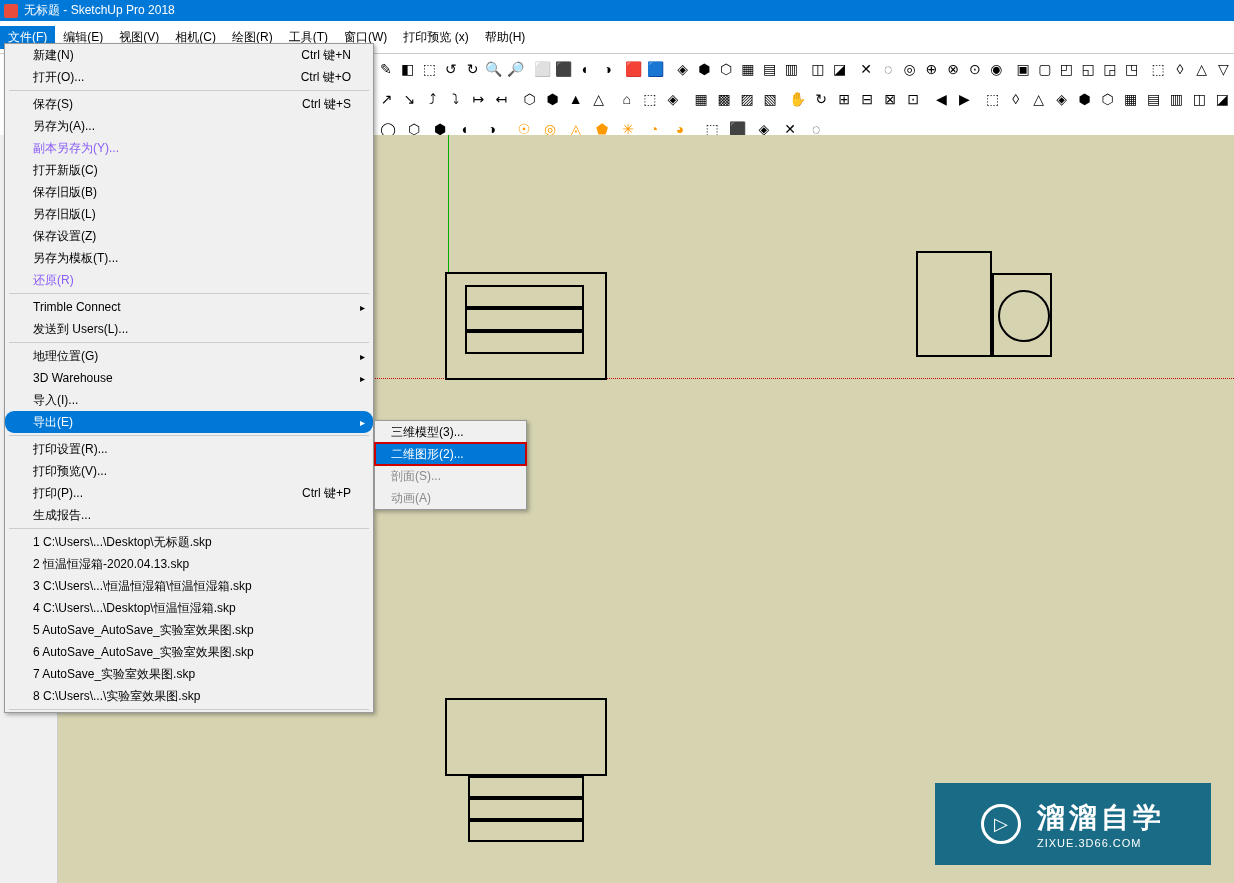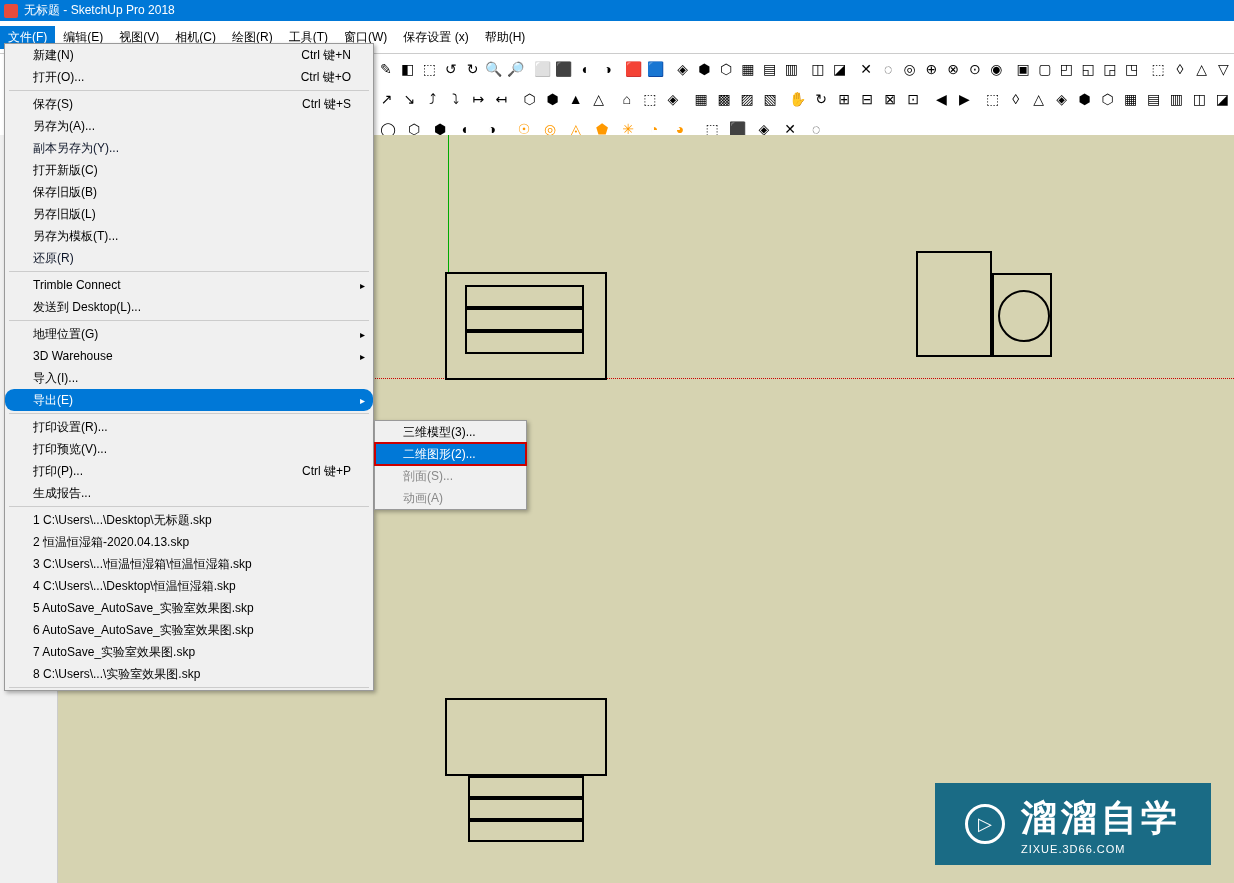--- a/index.html
+++ b/index.html
@@ -13,52 +13,52 @@
 .toolbar .row { display: flex; align-items: center; height: 30px; }
 .toolbar .tb { width: 24px; height: 24px; margin: 2px 1px; display: flex; align-items: center; justify-content: center; font-size: 14px; }
 .toolbar .sep { width: 6px; }
 .canvas { position: absolute; left: 58px; top: 135px; right: 0; bottom: 0; background: #d6d3b1; }
 .vtoolbar { position: absolute; left: 0; top: 135px; width: 58px; bottom: 0; background: #f0f0f0; border-right: 1px solid #ccc; }
 .axis-v { position: absolute; left: 390px; top: 0; width: 1px; height: 243px; background: #0a0; }
 .axis-h { position: absolute; left: 0; top: 243px; right: 0; height: 0; border-top: 1px dotted #c00; }
 .shape { position: absolute; border: 2px solid #000; background: #d6d3b1; }
 .dropdown { position: absolute; left: 4px; top: 43px; width: 370px; background: #f0f0f0; border: 1px solid #999; box-shadow: 2px 2px 4px rgba(0,0,0,0.3); font-size: 12px; z-index: 10; }
 .dropdown .item { display: flex; justify-content: space-between; align-items: center; padding: 3px 22px 3px 28px; height: 22px; cursor: default; position: relative; }
-.dropdown .item.disabled { color: #0f172a; }
+.dropdown .item.disabled { color: #8b5cf6; }
 .dropdown .item.hl { background: #0078d7; color: #fff; border-radius: 9px; }
 .dropdown .divider { height: 1px; background: #ccc; margin: 2px 4px; }
 .dropdown .arrow::after { content: "▸"; position: absolute; right: 8px; font-size: 10px; }
 .submenu { position: absolute; left: 374px; top: 420px; width: 153px; background: #f0f0f0; border: 1px solid #999; box-shadow: 2px 2px 4px rgba(0,0,0,0.3); font-size: 12px; z-index: 11; }
-.submenu .item { padding: 3px 22px 3px 28px; height: 22px; display: flex; align-items: center; }
+.submenu .item { padding: 3px 22px 3px 16px; height: 22px; display: flex; align-items: center; }
 .submenu .item.sel { background: #0078d7; color: #fff; outline: 2px solid #c00; outline-offset: -1px; }
 .submenu .item.disabled { color: #888; }
 .watermark { position: absolute; right: 23px; bottom: 18px; width: 276px; height: 82px; background: #1a6b85; display: flex; align-items: center; justify-content: center; gap: 16px; }
 .watermark .play { width: 40px; height: 40px; border: 3px solid #fff; border-radius: 50%; display: flex; align-items: center; justify-content: center; color: #fff; font-size: 18px; }
 .watermark .txt { color: #fff; }
-.watermark .big { font-size: 36px; font-weight: bold; letter-spacing: 4px; }
+.watermark .big { font-size: 28px; font-weight: bold; letter-spacing: 4px; }
 .watermark .small { font-size: 11px; letter-spacing: 1px; }
 .circle { width: 52px; height: 52px; border: 2px solid #000; border-radius: 50%; position: absolute; }
 </style>
 </head>
 <body>
 
 <div class="titlebar">
   <span class="icon"></span>
   <span>无标题 - SketchUp Pro 2018</span>
 </div>
 
 <div class="menubar" id="menubar">
     <div class="mi active">文件(F)</div>
     <div class="mi">编辑(E)</div>
     <div class="mi">视图(V)</div>
     <div class="mi">相机(C)</div>
     <div class="mi">绘图(R)</div>
     <div class="mi">工具(T)</div>
     <div class="mi">窗口(W)</div>
-    <div class="mi">保存设置 (x)</div>
+    <div class="mi">打印预览 (x)</div>
     <div class="mi">帮助(H)</div>
   </div>
 
 <div class="toolbar">
   <div class="row" style="width:100%">
     <div class="tb" style="margin-left:376px">✎</div>
     <div class="tb">◧</div>
     <div class="tb">⬚</div>
     <div class="tb">↺</div>
     <div class="tb">↻</div>
@@ -211,31 +211,34 @@
     <div class="item">
       <span>打开新版(C)</span>
     </div>
     <div class="item">
       <span>保存旧版(B)</span>
     </div>
     <div class="item">
       <span>另存旧版(L)</span>
     </div>
     <div class="item">
+      <span>保存设置(Z)</span>
+    </div>
+    <div class="item">
       <span>另存为模板(T)...</span>
     </div>
     <div class="item disabled">
       <span>还原(R)</span>
     </div>
     <div class="divider"></div>
     <div class="item arrow">
       <span>Trimble Connect</span>
     </div>
     <div class="item">
-      <span>发送到 Desktop(L)...</span>
+      <span>发送到 Users(L)...</span>
     </div>
     <div class="divider"></div>
     <div class="item arrow">
       <span>地理位置(G)</span>
     </div>
     <div class="item arrow">
       <span>3D Warehouse</span>
     </div>
     <div class="item">
       <span>导入(I)...</span>

